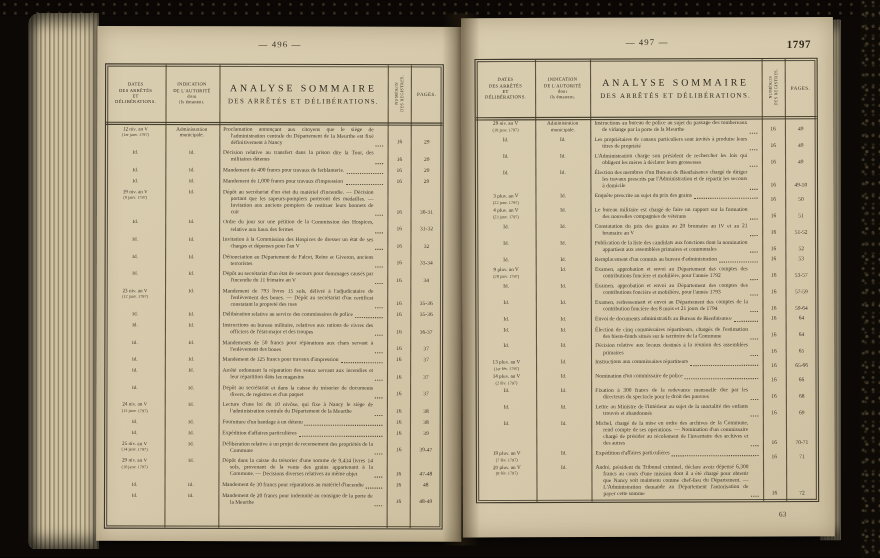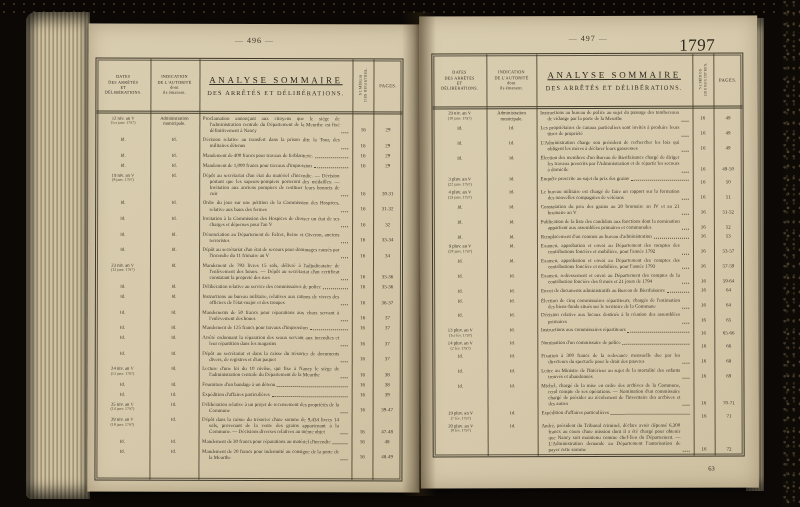--- a/index.html
+++ b/index.html
@@ -27,37 +27,37 @@
   .page{position:absolute;background:linear-gradient(135deg,#d9cdb0 0%,#d6c9ab 55%,#cdc0a0 100%);
     box-shadow:inset 0 0 20px rgba(92,72,40,.35), 0 2px 6px rgba(0,0,0,.6);}
   .page-left{left:88px;top:24px;width:332px;height:468px;transform:rotate(.15deg);}
   .page-right{left:420px;top:16px;width:338px;height:472px;transform:rotate(-.2deg);}
   .gutter{position:absolute;left:402px;top:12px;width:34px;height:484px;z-index:6;pointer-events:none;
     background:linear-gradient(90deg,rgba(52,39,20,0) 0%,rgba(52,39,20,.38) 42%,rgba(52,39,20,.46) 55%,rgba(52,39,20,0) 100%);}
   
   .pagenum-line{position:absolute;top:12px;left:0;width:100%;text-align:center;
     font-size:8px;letter-spacing:1px;color:#3a3428;}
   .page-right .pagenum-line{top:18px;}
-  .year-stamp{position:absolute;top:20px;right:42px;font-size:17px;font-weight:normal;
+  .year-stamp{position:absolute;top:20px;right:20px;font-size:10px;font-weight:bold;
     letter-spacing:.5px;color:#2f2a1f;}
   .sig-mark{position:absolute;bottom:16px;right:44px;font-size:6.5px;color:#3a3428;}
   
   .table{position:absolute;border:1.6px solid #3f382a;background:transparent;}
   .table::before{content:"";position:absolute;inset:1.4px;border:1px solid rgba(63,56,42,.8);
     pointer-events:none;z-index:4;}
   .page-left .table{left:7px;top:34px;width:306px;height:421px;}
   .page-right .table{left:12px;top:37px;width:310px;height:402px;}
   .vline{position:absolute;top:0;bottom:0;width:1px;background:rgba(70,62,45,.85);z-index:1;}
   .vl1{left:17.5%;} .vl2{left:33.5%;} .vl3{left:83.8%;} .vl4{left:90.6%;}
   .thead{position:relative;z-index:2;display:grid;grid-template-columns:17.5% 16% 50.3% 6.8% 9.4%;
     height:52px;border-bottom:3px double #46402f;align-items:center;}
   .th{display:flex;flex-direction:column;align-items:center;justify-content:center;height:100%;
     text-align:center;color:#332e23;}
   .th-small{font-size:4.2px;line-height:5.4px;letter-spacing:.25px;white-space:pre-line;}
-  .th-analysis-1{font-size:9px;letter-spacing:2.6px;margin-bottom:4px;text-decoration:underline;}
+  .th-analysis-1{font-size:9px;letter-spacing:2.6px;margin-bottom:4px;}
   .th-analysis-2{font-size:6.3px;letter-spacing:1.2px;}
   .th-vert{transform:rotate(-90deg);white-space:pre-line;font-size:3.8px;line-height:4.6px;
     letter-spacing:.3px;text-align:center;width:max-content;}
   .th-pages{font-size:4.6px;letter-spacing:.4px;}
   .tbody{position:relative;z-index:2;height:calc(100% - 55px);overflow:hidden;}
   .row{display:grid;grid-template-columns:17.5% 16% 50.3% 6.8% 9.4%;padding:1.7px 0;}
   .page-right .row{padding:1.4px 0;}
   .c{min-width:0;}
   .cell-date{text-align:center;}
   .d1{display:block;font-size:4.7px;line-height:5.4px;}

